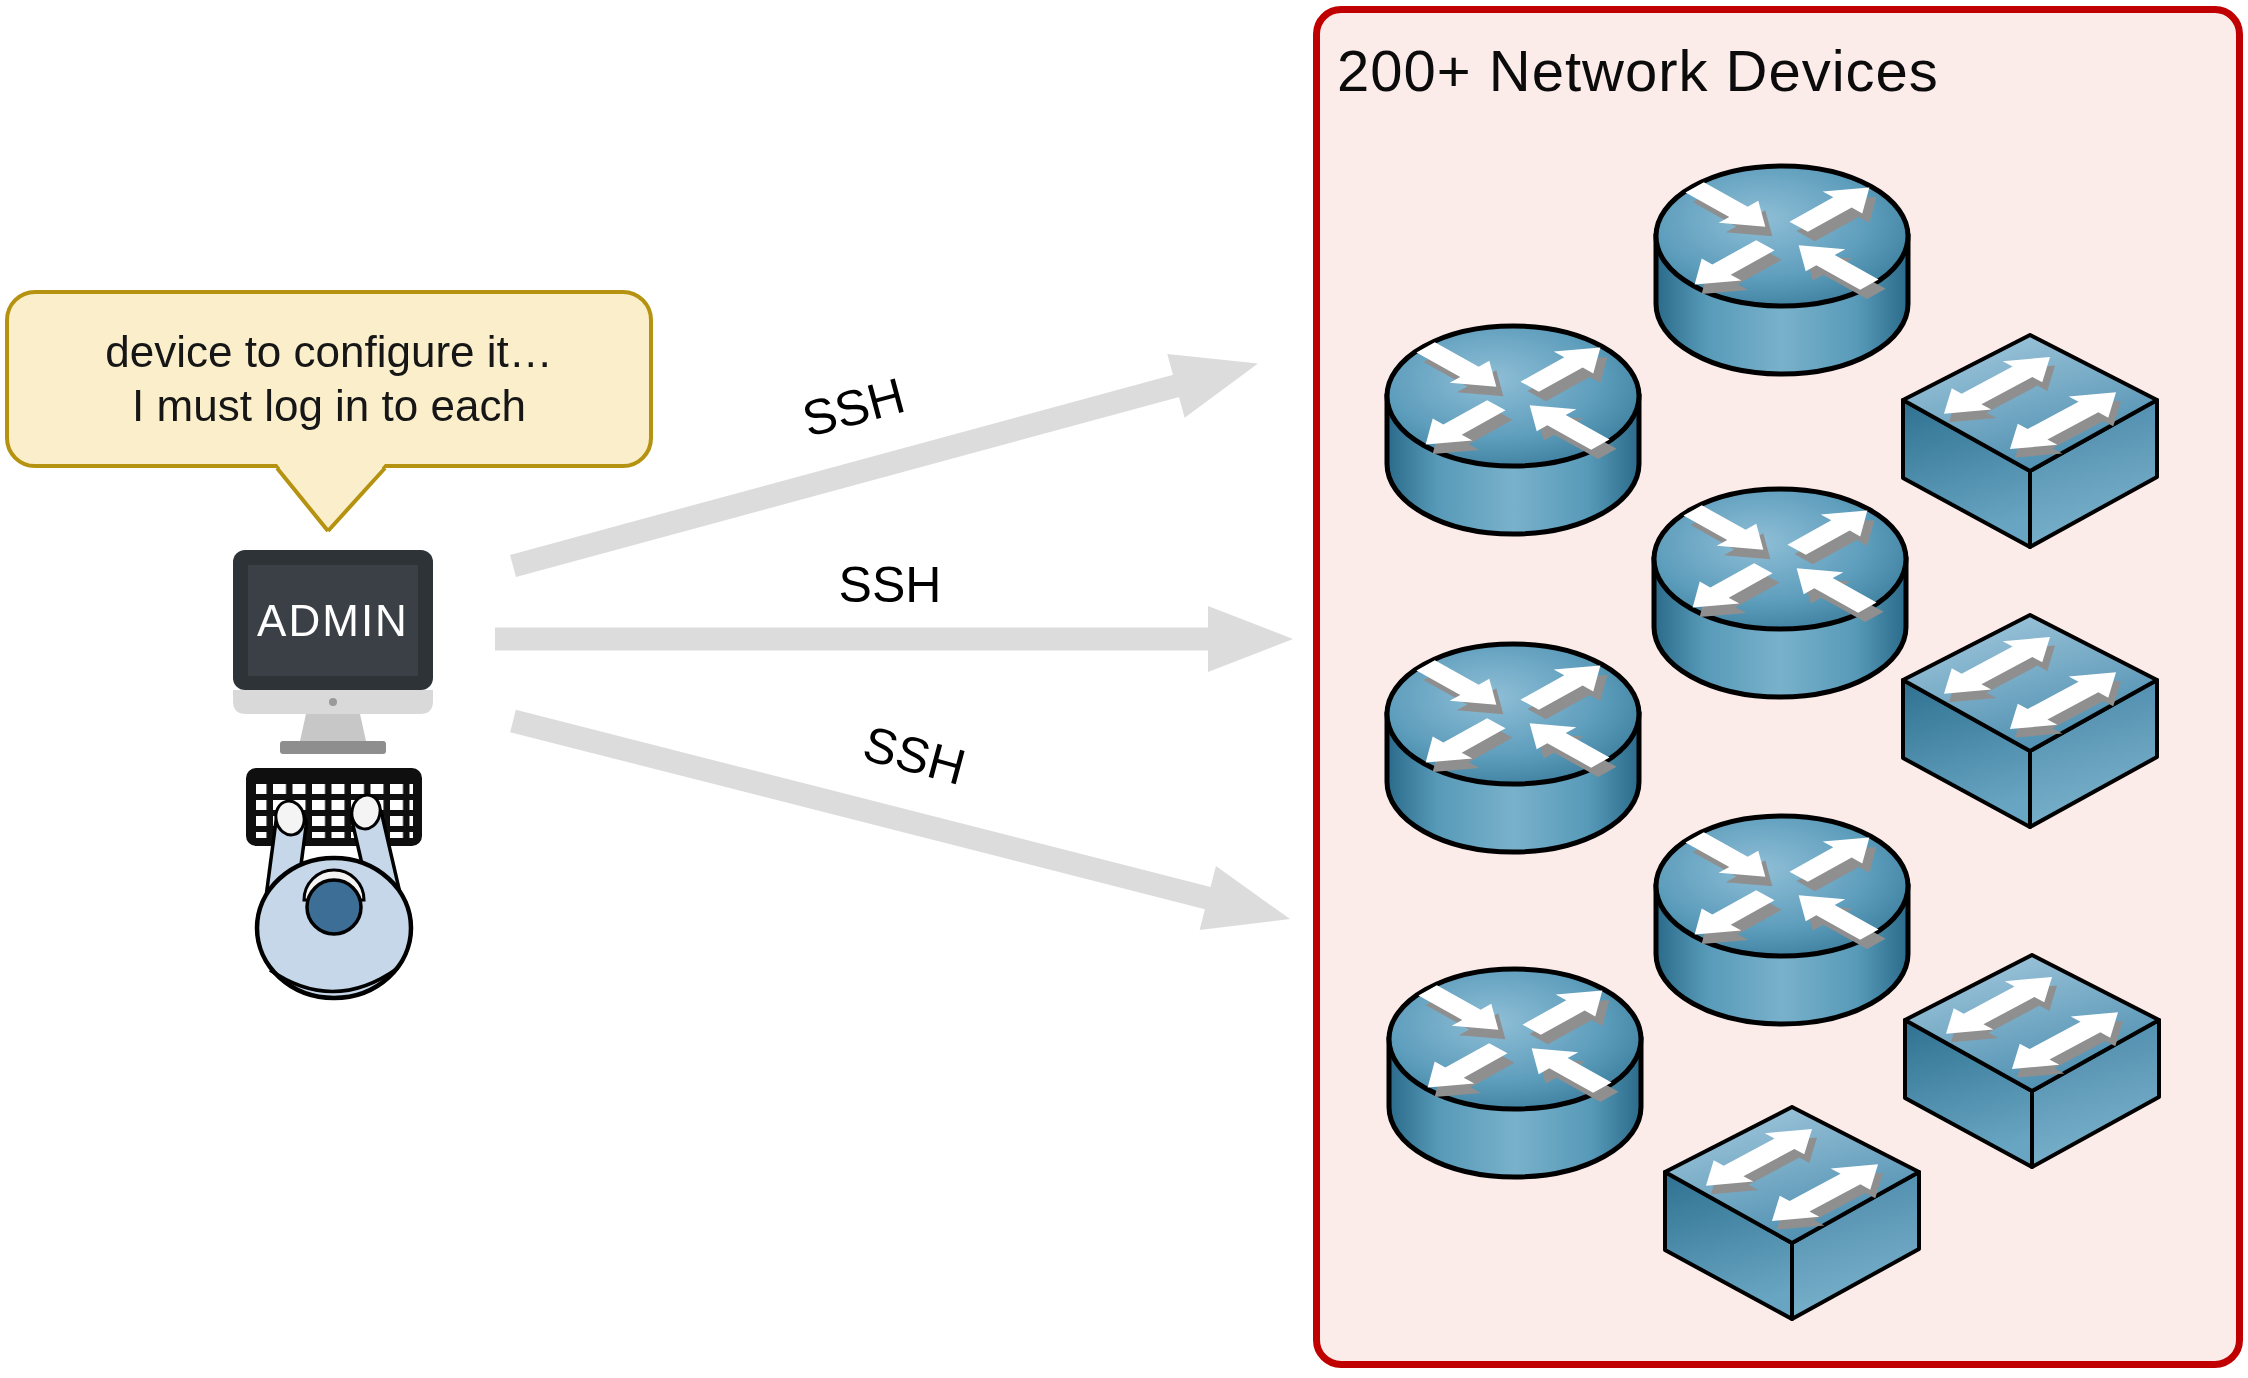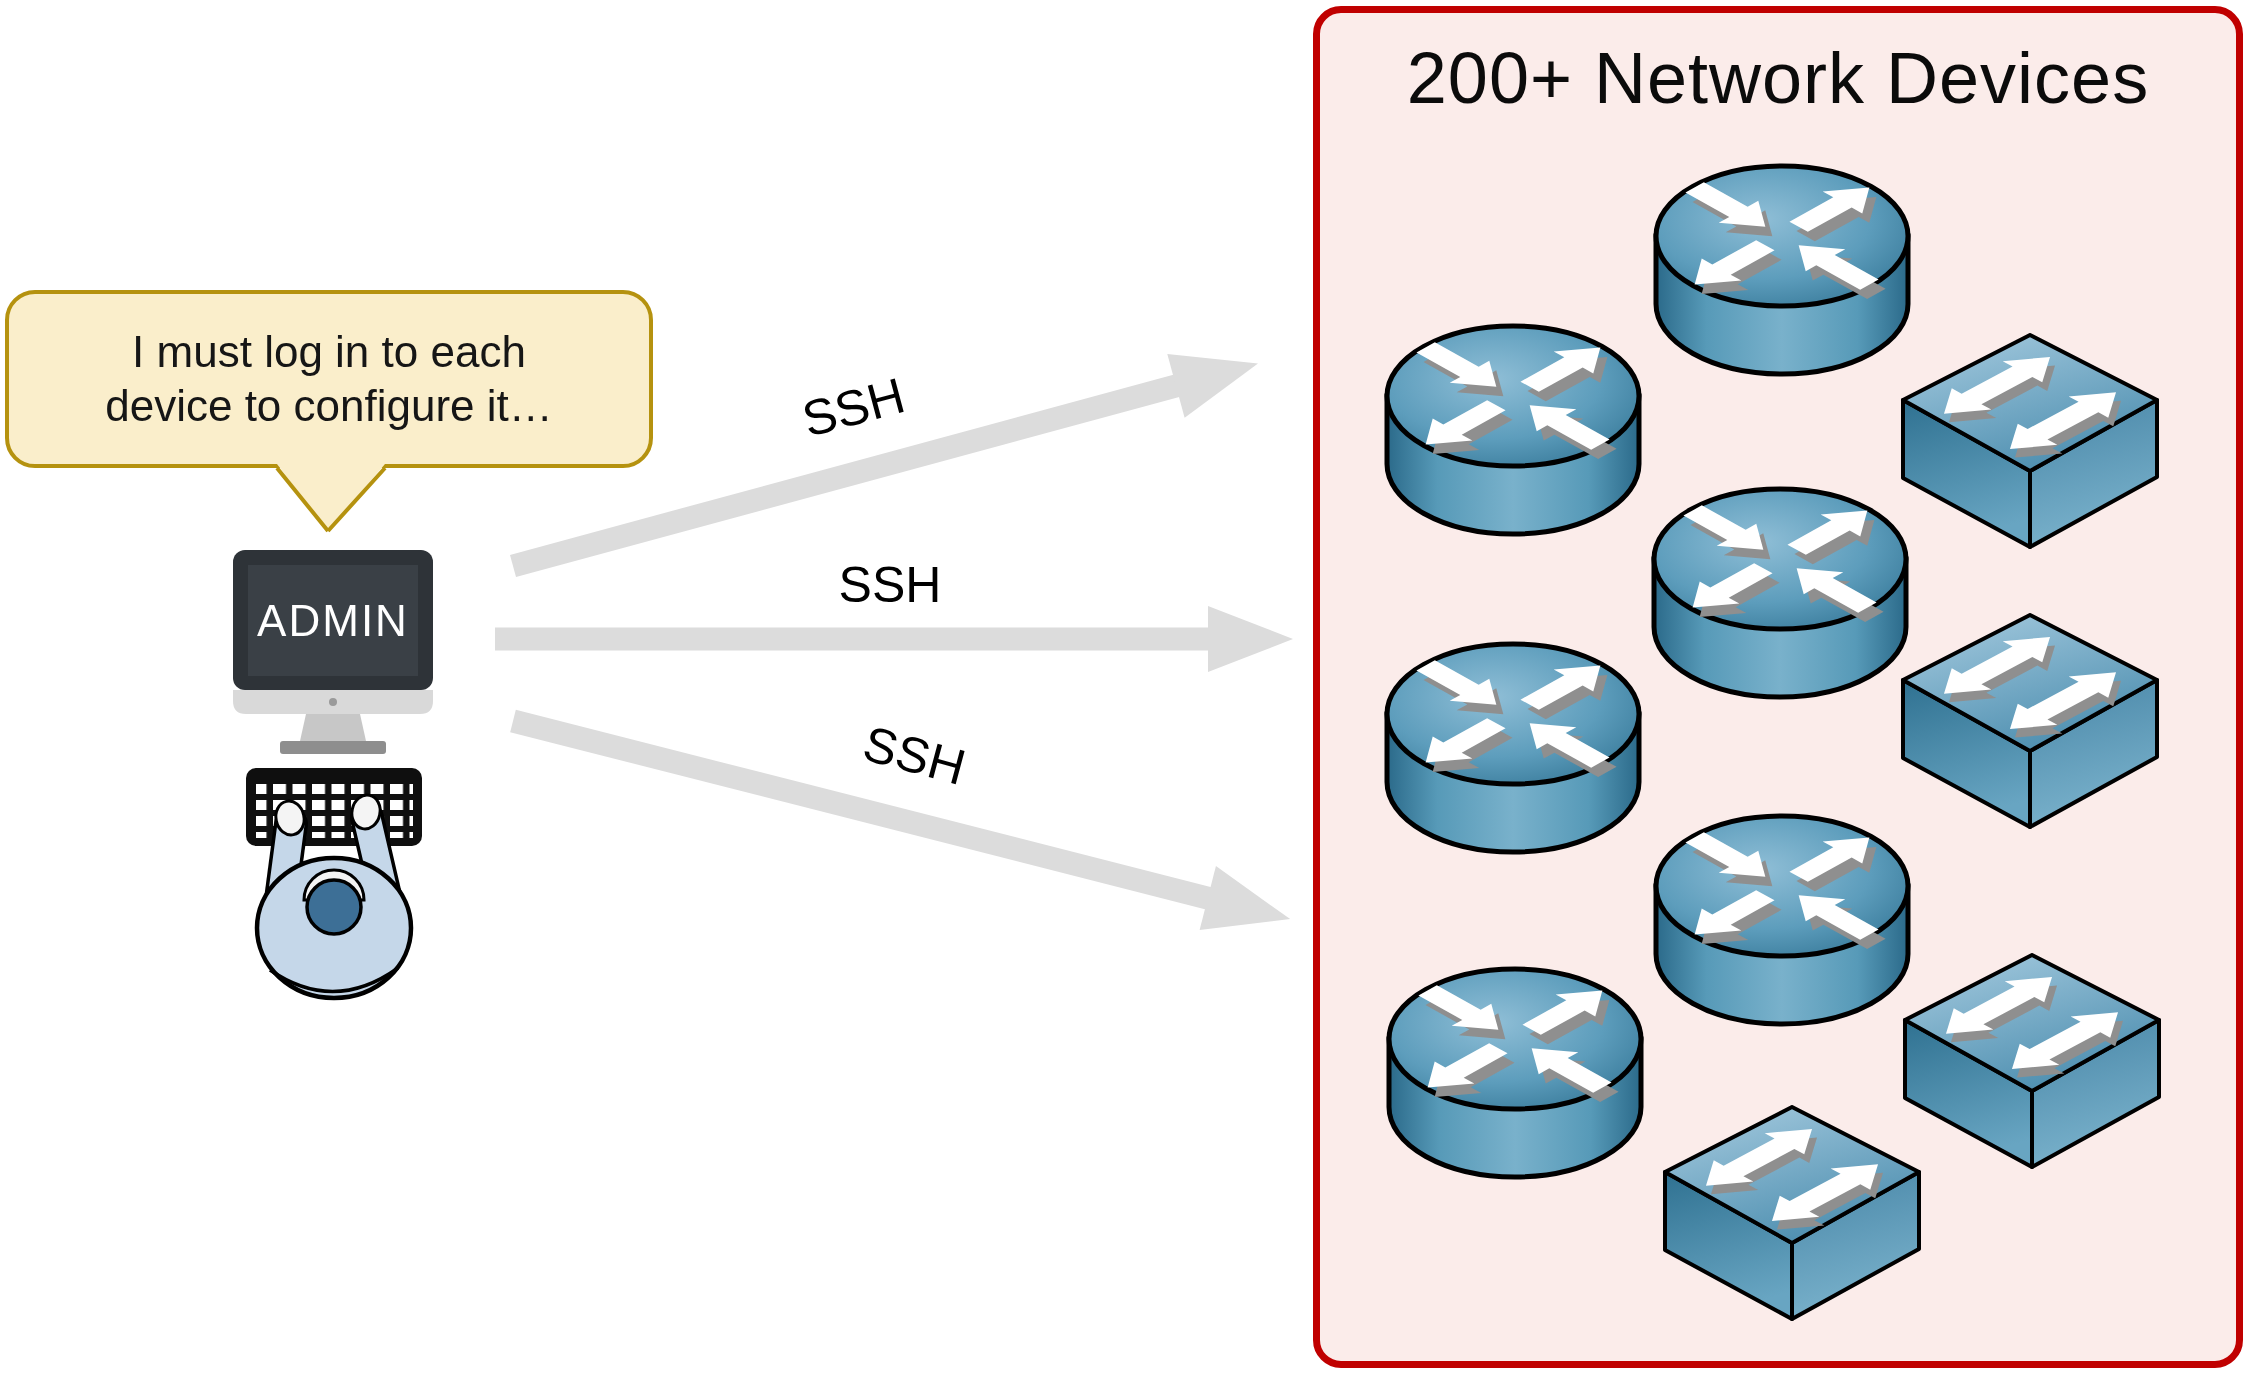--- a/index.html
+++ b/index.html
@@ -15,36 +15,37 @@
     justify-content:center;z-index:1;
   }
   .bubble span{font-size:44px;color:#161616;line-height:1.22;white-space:nowrap;}
   
   .redbox{
     position:absolute;left:1313px;top:6px;width:930px;height:1362px;
     box-sizing:border-box;background:#FBECEA;border:7px solid #C00000;
     border-radius:28px;z-index:0;
   }
   .redbox .title{
-    margin-top:24px;text-align:center;font-size:72px;letter-spacing:1px;
+    margin-top:24px;font-size:58px;letter-spacing:1px;
     color:#0b0b0b;
+    margin-left:17px;
   }
   
   svg.layer{position:absolute;left:0;top:0;z-index:2;pointer-events:none;}
   .ssh-label{font-size:50px;fill:#000;font-family:"Liberation Sans",sans-serif;}
   .admin-label{font-size:44px;fill:#ffffff;letter-spacing:2px;font-family:"Liberation Sans",sans-serif;}
 </style>
 </head>
 <body>
 
 <div id="canvas">
 
   <div class="bubble">
+    <span>device to configure it…</span>
     <span>I must log in to each</span>
-    <span>device to configure it…</span>
   </div>
 
   <div class="redbox">
     <div class="title">200+ Network Devices</div>
   </div>
 
   <svg class="layer" width="2248" height="1378" viewBox="0 0 2248 1378">
     <defs>
 
       <radialGradient id="gradRtop" cx="42%" cy="38%" r="78%">

